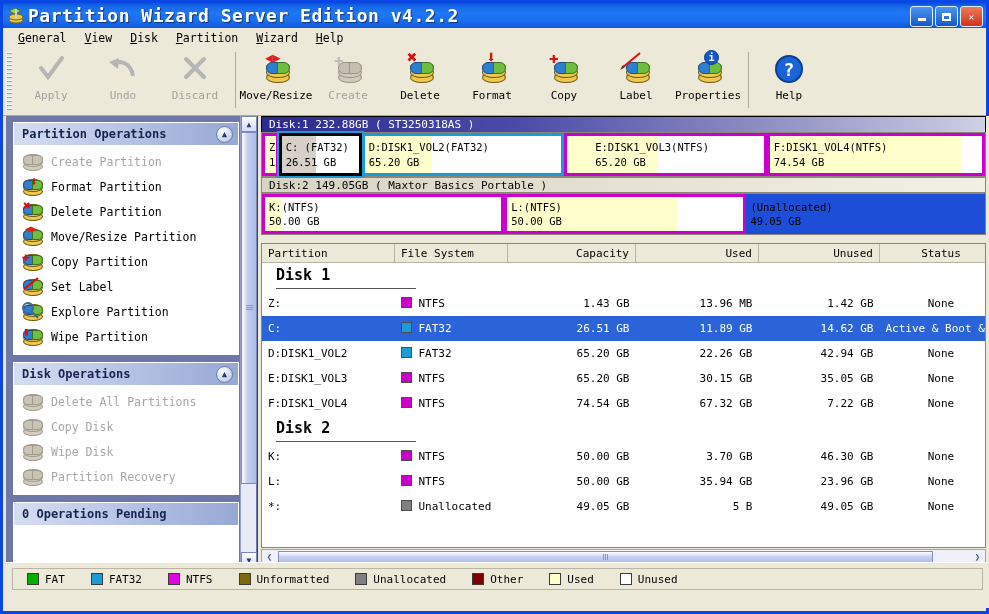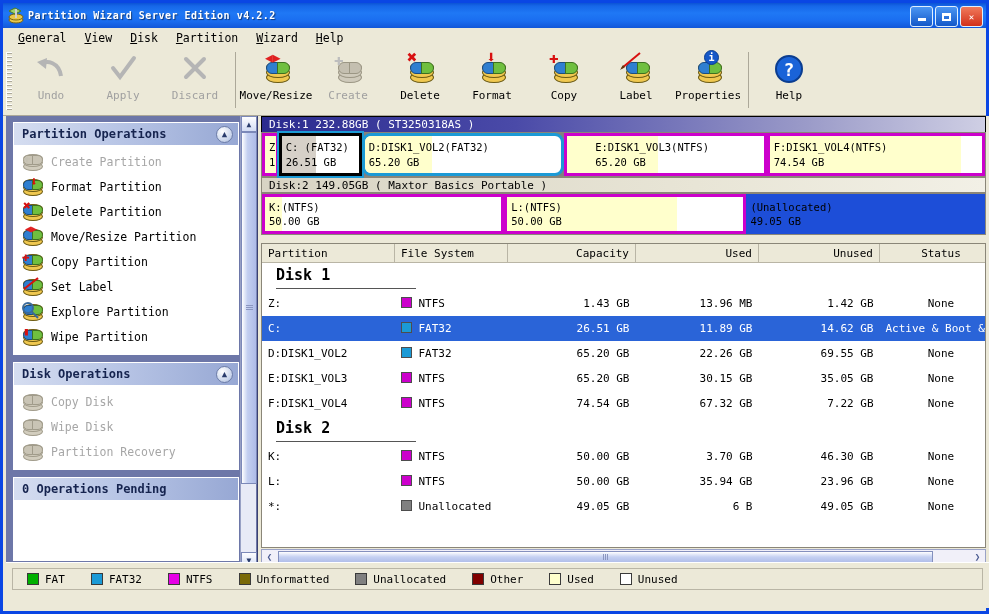--- a/index.html
+++ b/index.html
@@ -19,21 +19,21 @@
   
   .titlebar{
     position:absolute;left:0;top:0;width:983px;height:25px;
     background:linear-gradient(to bottom,#0b53d6 0%,#1666e8 12%,#1f78f5 40%,#1a6df0 72%,#1257d8 100%);
     display:flex;align-items:center;
   }
   .title-icon{
     width:18px;height:18px;margin-left:4px;margin-right:3px;position:relative;flex:0 0 auto;
   }
   .title-text{
-    color:#fff;font-weight:bold;font-size:10px;letter-spacing:.5px;
+    color:#fff;font-weight:bold;font-size:18px;letter-spacing:.5px;
     text-shadow:1px 1px 1px rgba(0,0,0,.5);
     font-family:"DejaVu Sans Mono","Liberation Mono",monospace;
     white-space:nowrap;
   }
   .win-btns{position:absolute;right:3px;top:3px;display:flex;gap:2px;}
   .win-btn{
     width:21px;height:19px;border:1px solid #dfefff;border-radius:3px;
     background:linear-gradient(to bottom,#4b96f3,#1458c8);
     display:flex;align-items:center;justify-content:center;
     color:#fff;font-size:9px;font-weight:bold;
@@ -264,30 +264,30 @@
       <div class="menu-item"><u>P</u>artition</div>
       <div class="menu-item"><u>W</u>izard</div>
       <div class="menu-item"><u>H</u>elp</div>
     </div>
 
   <div class="toolbar">
     <div class="grip"></div>
     <div id="toolbar-items" style="display:flex;align-items:flex-start;">
         <div class="tb-btn disabled">
           <span class="ic"><svg width="36" height="34">
+              <path d="M8 16 L15 25 L29 6" stroke="#b5b5b5" stroke-width="4" fill="none" stroke-linecap="round"></path>
+            </svg></span>
+          <span class="lbl">Apply</span>
+        </div>
+        <div class="tb-btn disabled">
+          <span class="ic"><svg width="36" height="34">
               <path d="M28 24 C26 10 14 8 8 12" stroke="#b5b5b5" stroke-width="4" fill="none"></path>
               <path d="M4 10 L14 6 L13 17 Z" fill="#b5b5b5"></path>
             </svg></span>
           <span class="lbl">Undo</span>
-        </div>
-        <div class="tb-btn disabled">
-          <span class="ic"><svg width="36" height="34">
-              <path d="M8 16 L15 25 L29 6" stroke="#b5b5b5" stroke-width="4" fill="none" stroke-linecap="round"></path>
-            </svg></span>
-          <span class="lbl">Apply</span>
         </div>
         <div class="tb-btn disabled">
           <span class="ic"><svg width="36" height="34">
               <path d="M9 7 L27 25 M27 7 L9 25" stroke="#b5b5b5" stroke-width="4" stroke-linecap="round"></path>
             </svg></span>
           <span class="lbl">Discard</span>
         </div>
         <div class="tb-sep"></div>
         <div class="tb-btn">
           <span class="ic">
@@ -523,20 +523,32 @@
           <div class="op dis">
             <span class="opic">
               <span class="md g">
                 <span class="r r1"></span>
                 <span class="r r2"></span>
                 <span class="r r3"></span>
                 <span class="pl"></span>
                 <span class="pr"></span>
               </span>
             </span>
+            <span>Delete All Partitions</span>
+          </div>
+          <div class="op dis">
+            <span class="opic">
+              <span class="md g">
+                <span class="r r1"></span>
+                <span class="r r2"></span>
+                <span class="r r3"></span>
+                <span class="pl"></span>
+                <span class="pr"></span>
+              </span>
+            </span>
             <span>Copy Disk</span>
           </div>
           <div class="op dis">
             <span class="opic">
               <span class="md g">
                 <span class="r r1"></span>
                 <span class="r r2"></span>
                 <span class="r r3"></span>
                 <span class="pl"></span>
                 <span class="pr"></span>
@@ -583,21 +595,21 @@
           <div class="part brd-magenta" style="width: 2.3%;">
             <div class="usedfill" style="width: 100%;"></div>
             <div class="ptxt">Z</div>
             <div class="ptxt">1</div>
           </div>
           <div class="part brd-sel" style="width: 11.5%;">
             <div class="usedfill sel" style="width: 45%;"></div>
             <div class="ptxt">C: (FAT32)</div>
             <div class="ptxt">26.51 GB</div>
           </div>
-          <div class="part brd-blue" style="width: 28%; border-radius: 9px;">
+          <div class="part brd-blue" style="width: 28%;">
             <div class="usedfill" style="width: 34%;"></div>
             <div class="ptxt">D:DISK1_VOL2(FAT32)</div>
             <div class="ptxt">65.20 GB</div>
           </div>
           <div class="part brd-magenta" style="width: 28%; padding-left: 24px;">
             <div class="usedfill" style="width: 46%;"></div>
             <div class="ptxt">E:DISK1_VOL3(NTFS)</div>
             <div class="ptxt">65.20 GB</div>
           </div>
           <div class="part brd-magenta" style="width: 30.2%;">
@@ -655,21 +667,21 @@
               <td class="c-cap">26.51 GB</td>
               <td class="c-used">11.89 GB</td>
               <td class="c-unused">14.62 GB</td>
               <td class="c-status">Active &amp; Boot &amp; System</td>
             </tr>
             <tr class="">
               <td class="c-part">D:DISK1_VOL2</td>
               <td class="c-fs"><span class="swatch" style="background: rgb(27, 154, 214);"></span><span>FAT32</span></td>
               <td class="c-cap">65.20 GB</td>
               <td class="c-used">22.26 GB</td>
-              <td class="c-unused">69.55 GB</td>
+              <td class="c-unused">42.94 GB</td>
               <td class="c-status">None</td>
             </tr>
             <tr class="">
               <td class="c-part">E:DISK1_VOL3</td>
               <td class="c-fs"><span class="swatch" style="background: rgb(204, 0, 204);"></span><span>NTFS</span></td>
               <td class="c-cap">65.20 GB</td>
               <td class="c-used">30.15 GB</td>
               <td class="c-unused">35.05 GB</td>
               <td class="c-status">None</td>
             </tr>
@@ -697,21 +709,21 @@
               <td class="c-fs"><span class="swatch" style="background: rgb(204, 0, 204);"></span><span>NTFS</span></td>
               <td class="c-cap">50.00 GB</td>
               <td class="c-used">35.94 GB</td>
               <td class="c-unused">23.96 GB</td>
               <td class="c-status">None</td>
             </tr>
             <tr class="">
               <td class="c-part">*:</td>
               <td class="c-fs"><span class="swatch" style="background: rgb(128, 128, 128);"></span><span>Unallocated</span></td>
               <td class="c-cap">49.05 GB</td>
-              <td class="c-used">6 B</td>
+              <td class="c-used">5 B</td>
               <td class="c-unused">49.05 GB</td>
               <td class="c-status">None</td>
             </tr>
           </tbody>
       </table>
     </div>
 
     <div class="hscroll">
       <div class="hs-arrow">❮</div>
       <div class="hs-thumb">

